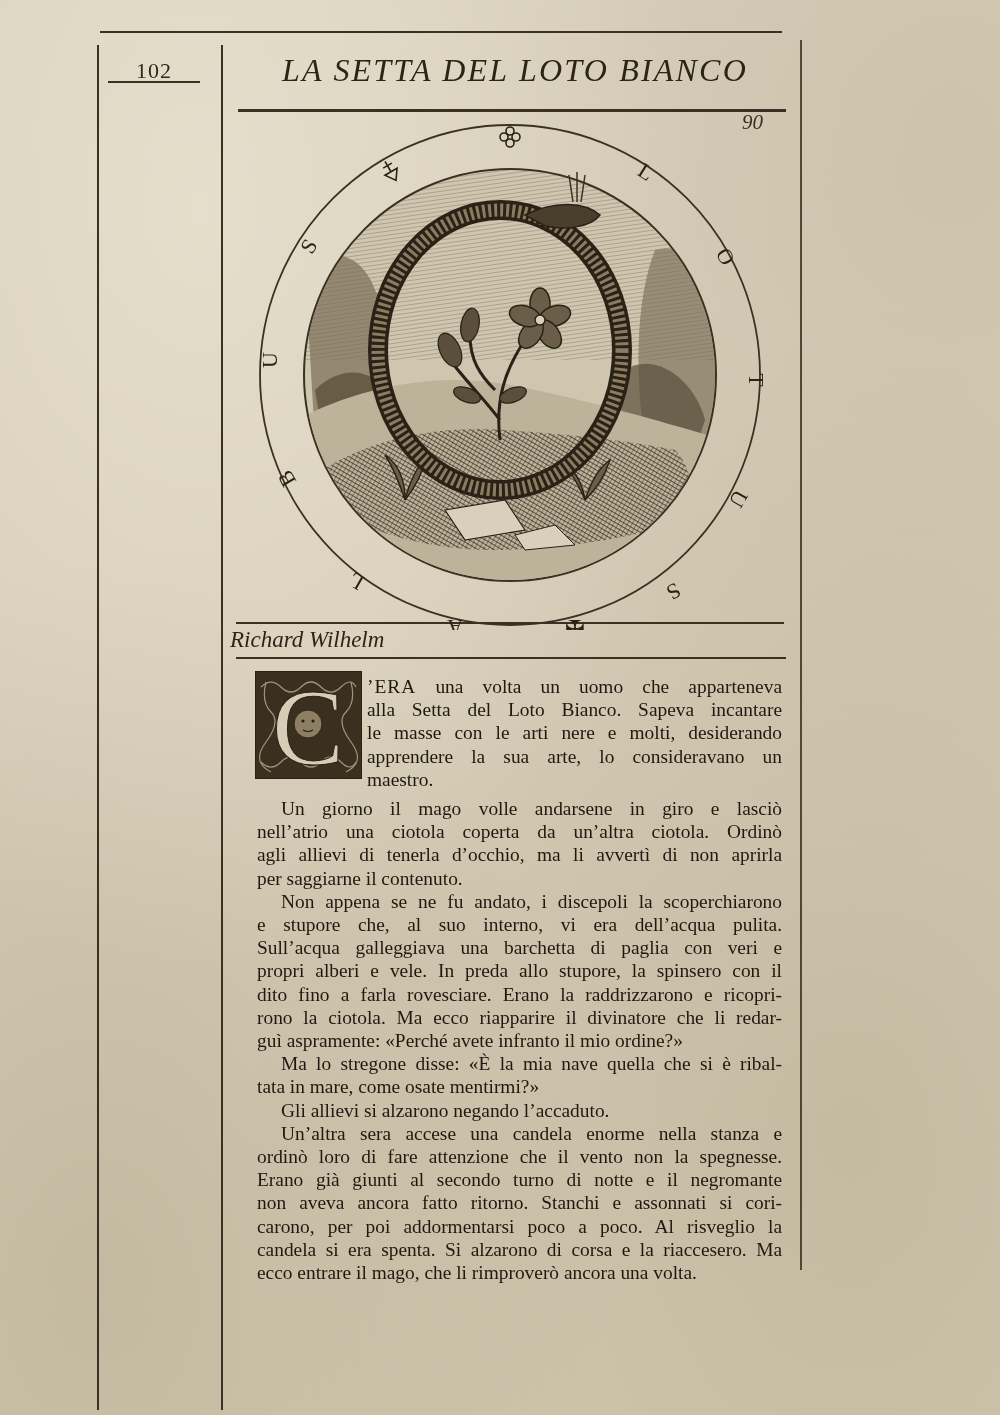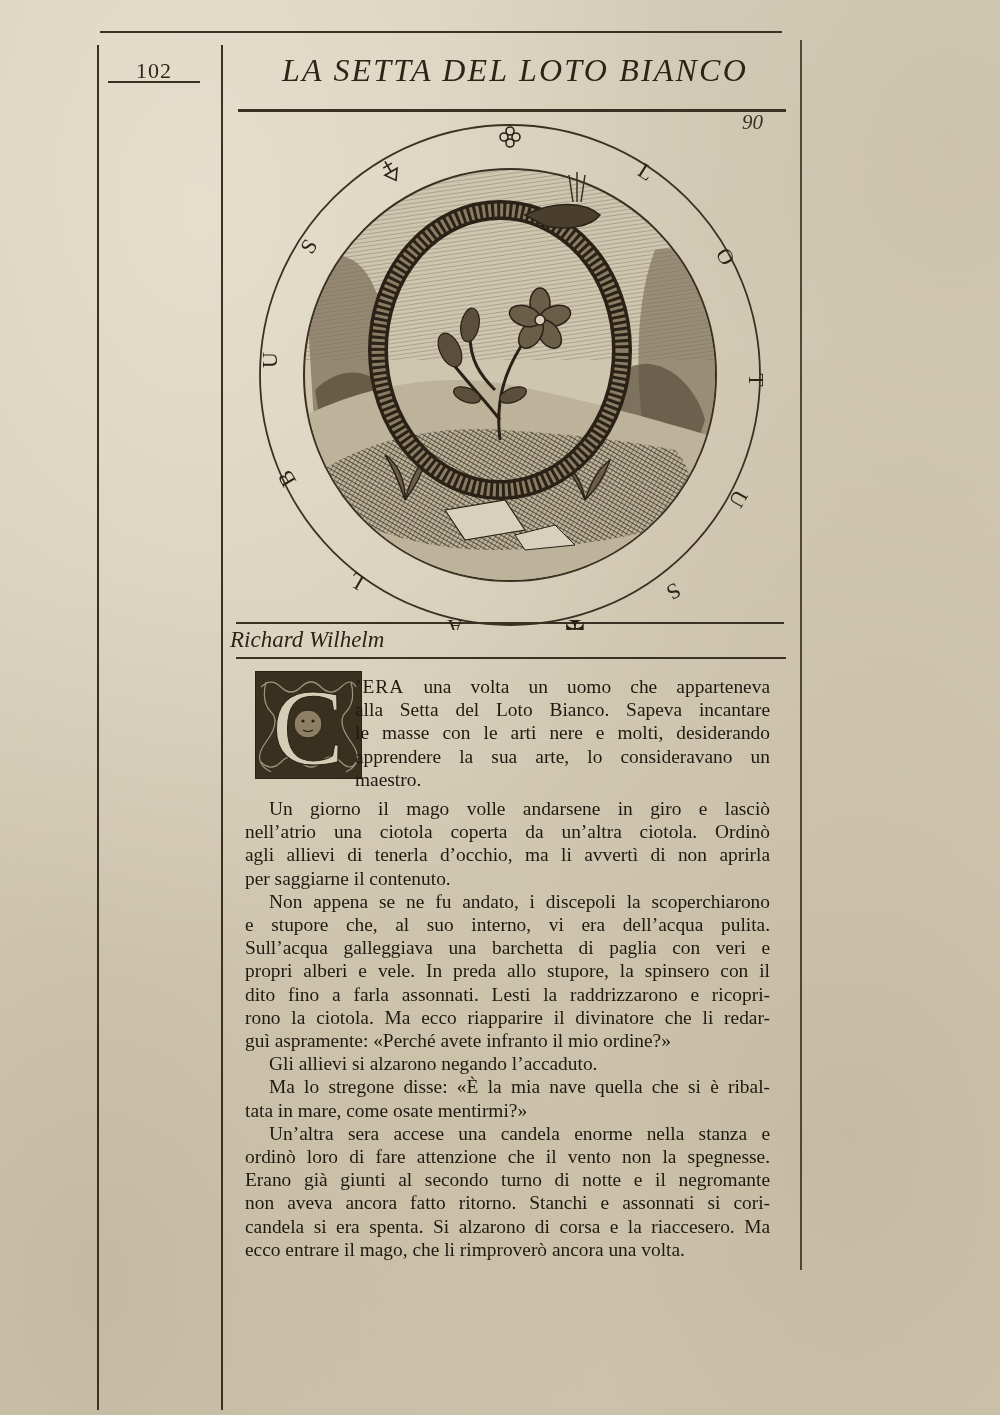--- a/index.html
+++ b/index.html
@@ -34,21 +34,21 @@
   .caption {
     position: absolute; left: 230px; top: 627px; width: 570px; text-align: left;
     font-family: "Liberation Serif", serif; font-style: italic; font-size: 23px; color: #2b2417;
   }
 
   .dropcap {
     position: absolute; left: 255px; top: 671px; width: 105px; height: 106px;
     background: #3a3020; border: 1px solid #2a2216;
   }
   .body-text {
-    position: absolute; left: 245px; top: 675px; width: 525px;
+    position: absolute; left: 257px; top: 675px; width: 525px;
     font-family: "Liberation Serif", serif; font-size: 19.4px; line-height: 23.2px;
     color: #1f190f; text-align: justify;
   }
   .intro { padding-left: 110px; }
   .smallcaps { font-variant: small-caps; letter-spacing: 1px; }
   .line { display: block; text-align-last: justify; }
   .line.last { text-align-last: left; }
 </style>
 </head>
 <body>
@@ -195,35 +195,36 @@
     <span class="line">nell’atrio una ciotola coperta da un’altra ciotola. Ordinò</span>
     <span class="line">agli allievi di tenerla d’occhio, ma li avvertì di non aprirla</span>
     <span class="line last">per saggiarne il contenuto.</span>
   </div>
 
   <div>
     <span class="line" style="padding-left:24px">Non appena se ne fu andato, i discepoli la scoperchiarono</span>
     <span class="line">e stupore che, al suo interno, vi era dell’acqua pulita.</span>
     <span class="line">Sull’acqua galleggiava una barchetta di paglia con veri e</span>
     <span class="line">propri alberi e vele. In preda allo stupore, la spinsero con il</span>
-    <span class="line">dito fino a farla assonnati. Lesti la raddrizzarono e ricopri-</span>
+    <span class="line">dito fino a farla rovesciare. Erano la raddrizzarono e ricopri-</span>
     <span class="line">rono la ciotola. Ma ecco riapparire il divinatore che li redar-</span>
     <span class="line last">guì aspramente: «Perché avete infranto il mio ordine?»</span>
   </div>
 
   <div>
-    <span class="line last" style="padding-left:24px">Gli allievi si alzarono negando l’accaduto.</span>
-  </div>
-
-  <div>
     <span class="line" style="padding-left:24px">Ma lo stregone disse: «È la mia nave quella che si è ribal-</span>
     <span class="line last">tata in mare, come osate mentirmi?»</span>
+  </div>
+
+  <div>
+    <span class="line last" style="padding-left:24px">Gli allievi si alzarono negando l’accaduto.</span>
   </div>
 
   <div>
     <span class="line" style="padding-left:24px">Un’altra sera accese una candela enorme nella stanza e</span>
     <span class="line">ordinò loro di fare attenzione che il vento non la spegnesse.</span>
     <span class="line">Erano già giunti al secondo turno di notte e il negromante</span>
     <span class="line">non aveva ancora fatto ritorno. Stanchi e assonnati si cori-</span>
+    <span class="line">carono, per poi addormentarsi poco a poco. Al risveglio la</span>
     <span class="line">candela si era spenta. Si alzarono di corsa e la riaccesero. Ma</span>
     <span class="line last">ecco entrare il mago, che li rimproverò ancora una volta.</span>
   </div>
 </div>
 
 </body></html>

